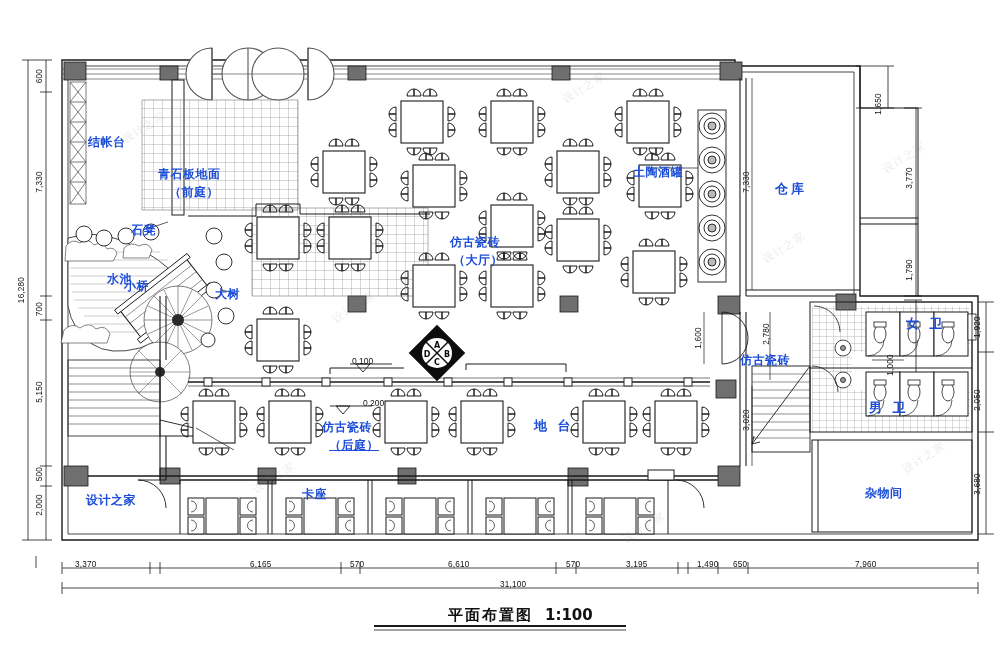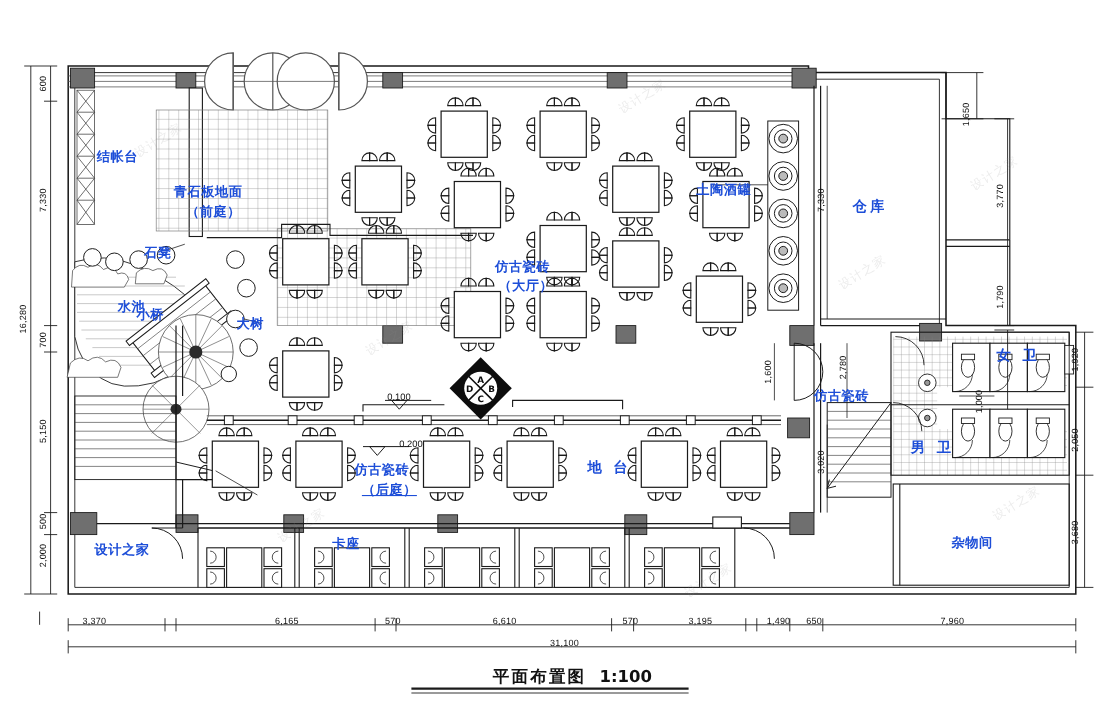--- a/index.html
+++ b/index.html
@@ -880,21 +880,21 @@
       <div class="lbl room-lbl" style="left: 131px; top: 224px;">石凳</div>
       <div class="lbl room-lbl" style="left: 76px; top: 273px; margin-left: 31px;">水池</div>
       <div class="lbl room-lbl" style="left: 124px; top: 280px;">小桥</div>
       <div class="lbl room-lbl" style="left: 215px; top: 288px;">大树</div>
       <div class="lbl room-lbl" style="left: 450px; top: 236px;">仿古瓷砖</div>
       <div class="lbl room-lbl" style="left: 453px; top: 254px;">（大厅）</div>
       <div class="lbl room-lbl" style="left: 633px; top: 166px;">土陶酒罐</div>
       <div class="lbl room-lbl-lg" style="left: 775px; top: 182px;">仓库</div>
       <div class="lbl room-lbl" style="left: 740px; top: 354px;">仿古瓷砖</div>
       <div class="lbl room-lbl-lg" style="left: 906px; top: 317px;">女 卫</div>
-      <div class="lbl room-lbl-lg" style="left: 828px; top: 401px;">男 卫</div>
+      <div class="lbl room-lbl-lg" style="left: 869px; top: 401px;">男 卫</div>
       <div class="lbl room-lbl" style="left: 322px; top: 421px;">仿古瓷砖</div>
       <div class="lbl room-lbl" style="left: 329px; top: 439px; text-decoration: underline;">（后庭）</div>
       <div class="lbl room-lbl-lg" style="left: 534px; top: 419px;">地 台</div>
       <div class="lbl room-lbl" style="left: 86px; top: 494px;">设计之家</div>
       <div class="lbl room-lbl" style="left: 302px; top: 488px;">卡座</div>
       <div class="lbl room-lbl" style="left: 865px; top: 487px;">杂物间</div>
     </div>
   <div id="elev-labels">
       <div class="elev" style="left: 352px; top: 356px;">0.100</div>
       <div class="elev" style="left: 331px; top: 398px; margin-left: 32px;">0.200</div>

